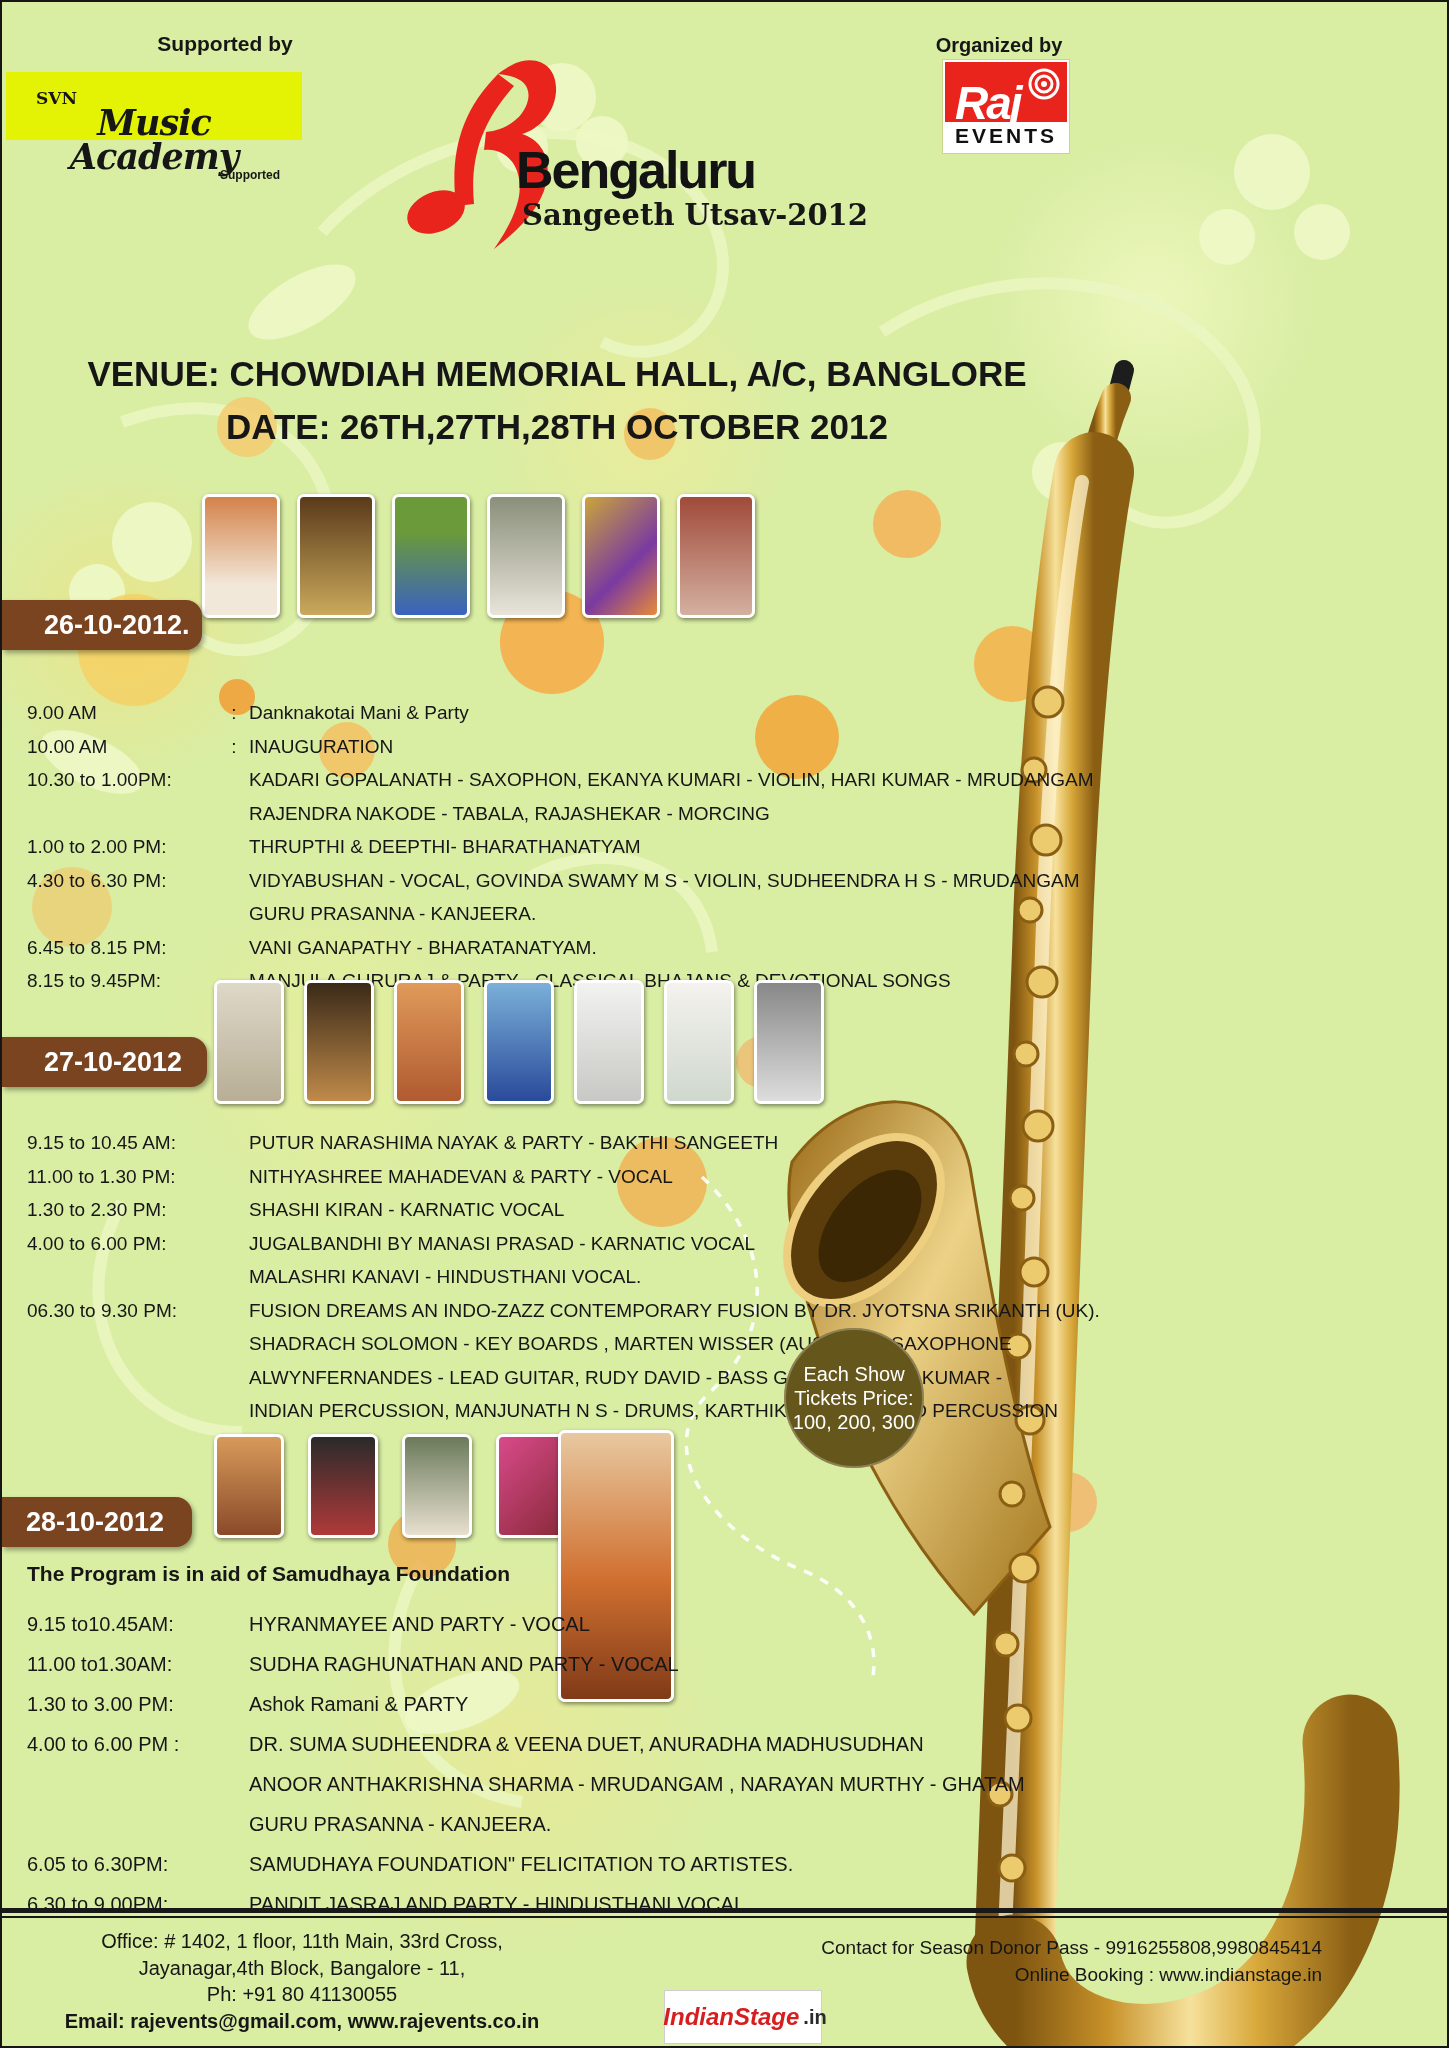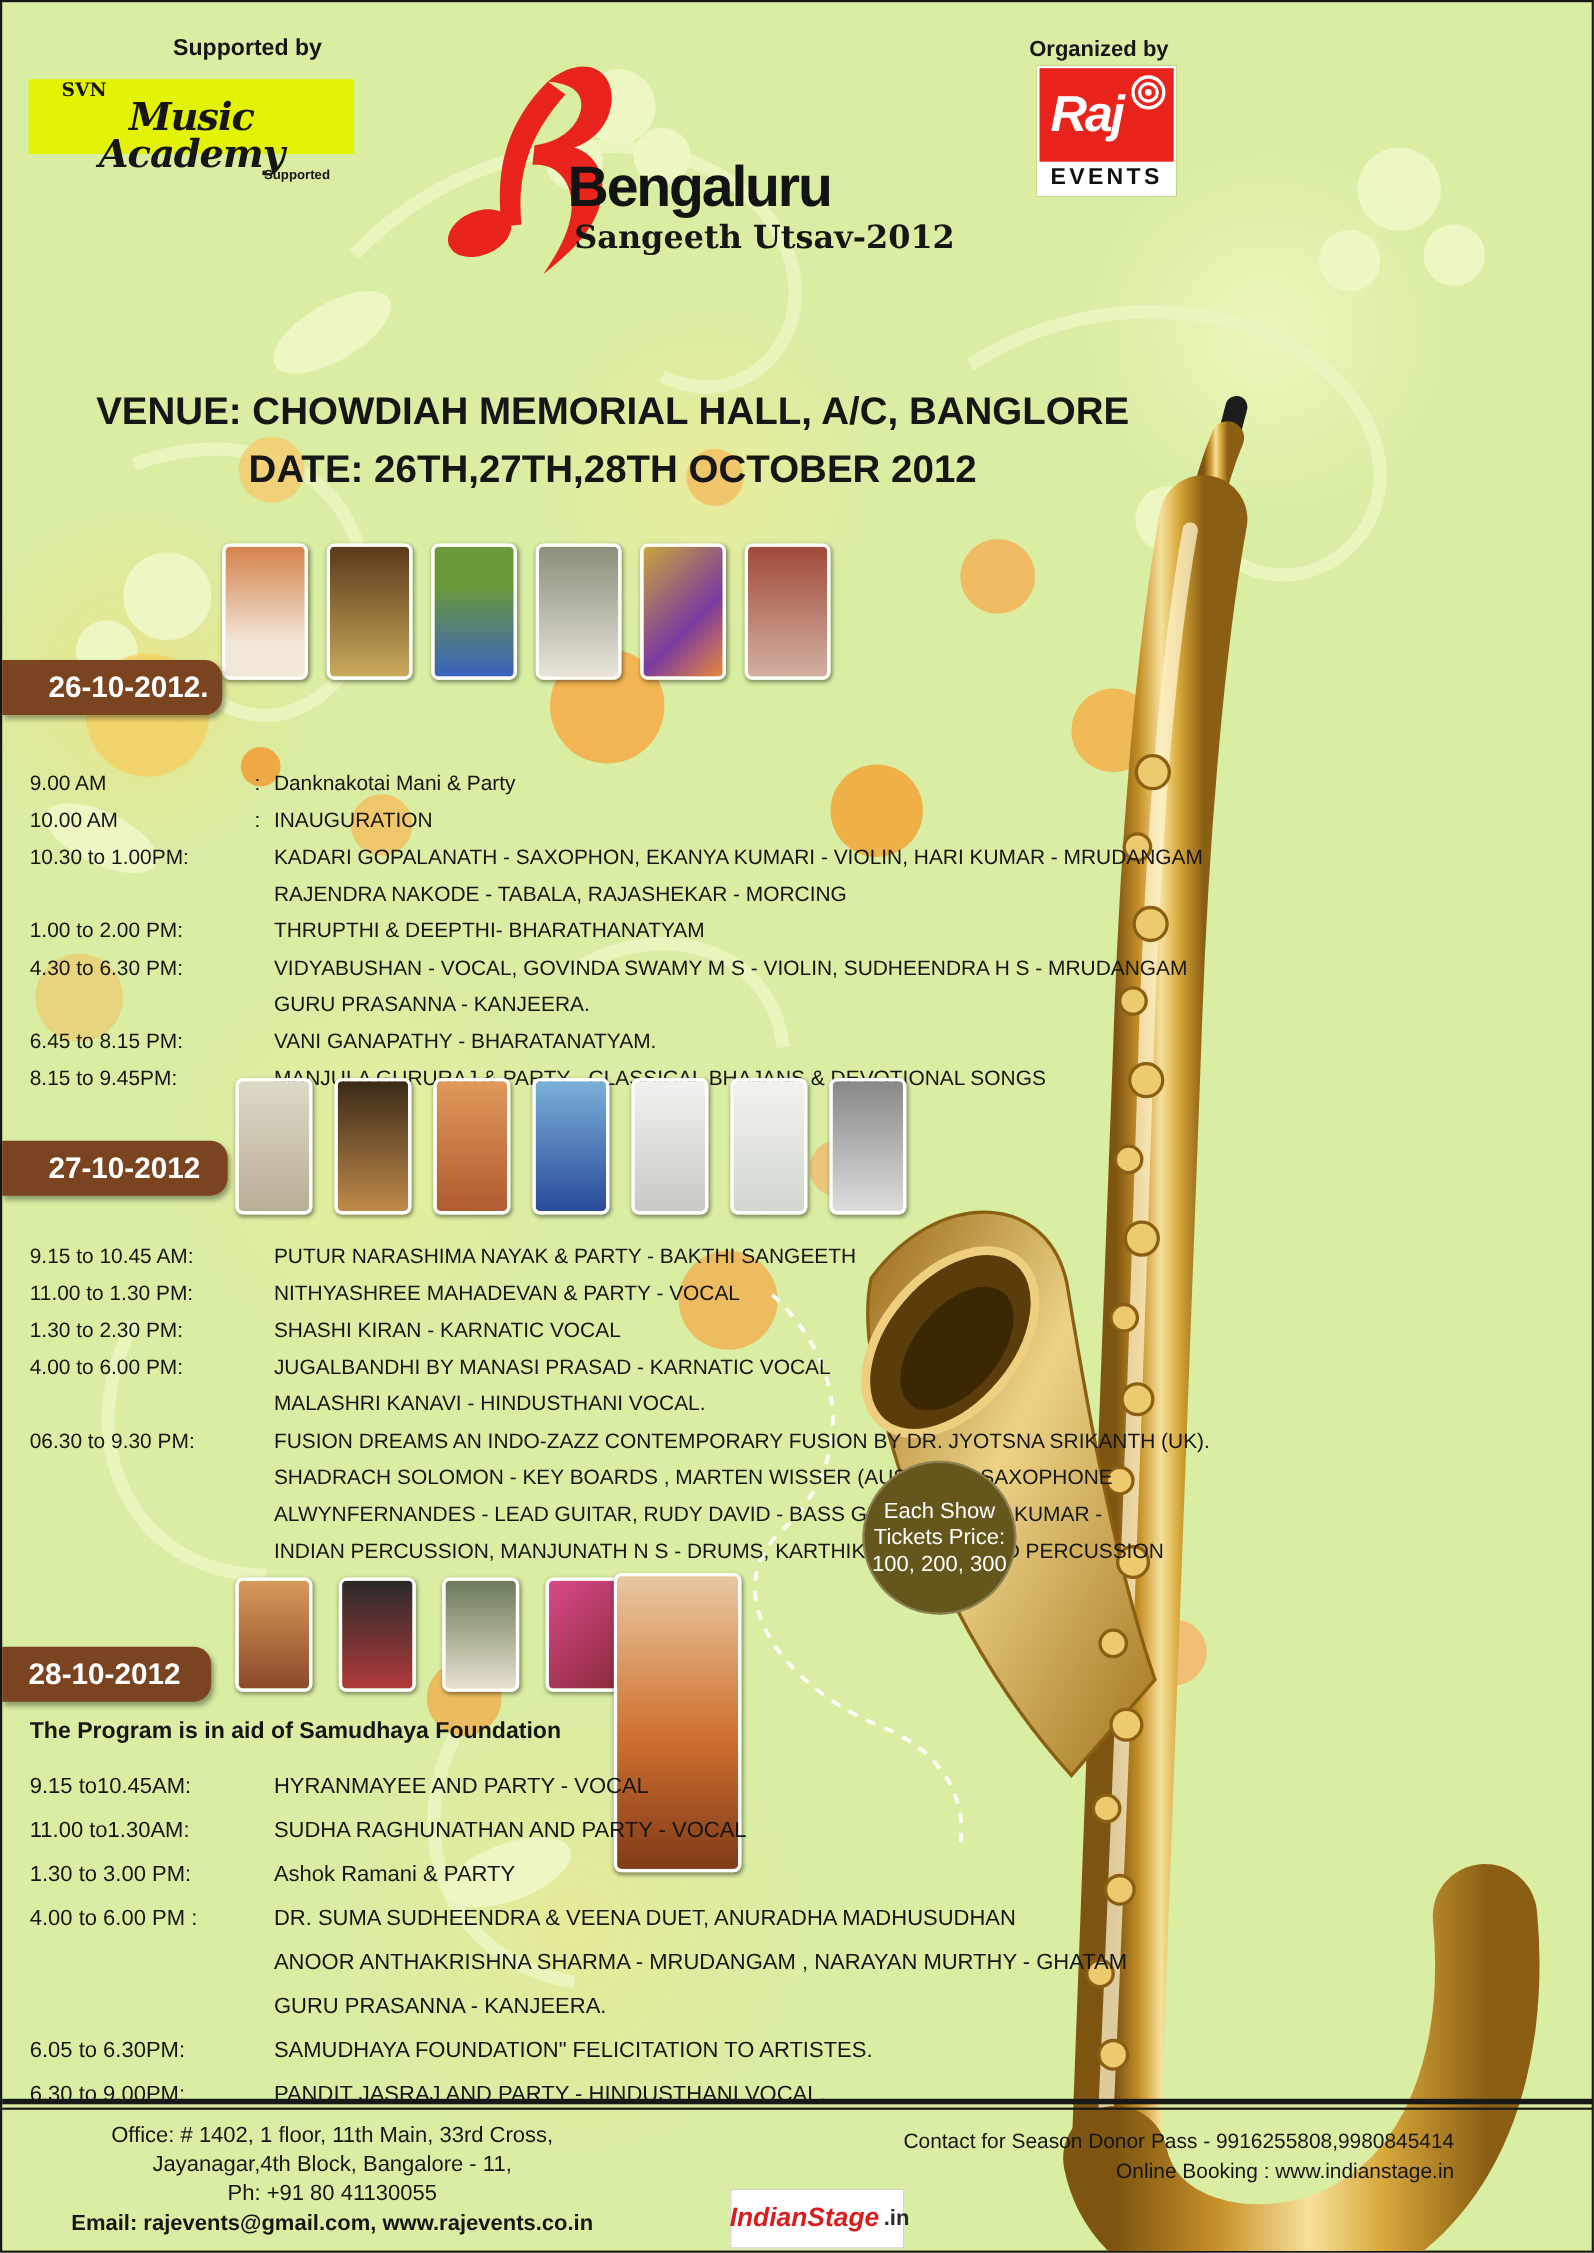--- a/index.html
+++ b/index.html
@@ -12,27 +12,27 @@
       radial-gradient(circle 300px at 520px 1750px, rgba(247,230,140,.45), rgba(247,230,140,0) 70%),
       radial-gradient(circle 220px at 640px 430px, rgba(250,235,150,.5), rgba(250,235,150,0) 70%),
       radial-gradient(circle 240px at 1150px 300px, rgba(238,248,190,.9), rgba(238,248,190,0) 70%),
       #d9eda3;
     border:2px solid #161616; box-sizing:border-box;
   }
   .abs{position:absolute;}
   .z2{z-index:3;}
   
   .supported{top:30px;left:108px;width:230px;text-align:center;font-size:21px;font-weight:bold;}
-  .svnbox{top:70px;left:24px;width:296px;height:68px;background:#e4f303;padding:2px 8px;box-sizing:border-box;}
+  .svnbox{top:70px;left:4px;width:296px;height:68px;background:#e4f303;padding:18px 8px;box-sizing:border-box;}
   .svn-sub{font-family:"DejaVu Serif",serif;font-weight:bold;font-size:17px;margin-left:22px;line-height:16px;}
   .svn-name{font-family:"DejaVu Serif",serif;font-style:italic;font-weight:bold;font-size:35px;line-height:34px;letter-spacing:-1px;text-align:center;}
   .svn-city{font-size:12px;font-weight:bold;text-align:right;margin-top:-6px;margin-right:14px;}
   .organized{top:32px;left:912px;width:170px;text-align:center;font-size:20px;font-weight:bold;}
   .rajbox{top:58px;left:941px;width:122px;background:#fff;border:2px solid #fff;box-shadow:0 0 0 1px #c9d68a;}
-  .raj-red{position:relative;background:#e8241c;height:85px;}
+  .raj-red{position:relative;background:#e8241c;height:60px;}
   .raj-name{position:absolute;left:10px;top:14px;color:#fff;font-size:46px;font-weight:bold;font-style:italic;letter-spacing:-2px;}
   .raj-target{position:absolute;right:6px;top:5px;}
   .raj-events{background:#fff;color:#111;text-align:center;font-weight:bold;font-size:21px;letter-spacing:3px;padding:2px 0 3px;}
   .logo-city{top:138px;left:514px;font-size:52px;font-weight:bold;letter-spacing:-2px;color:#131313;}
   .logo-sub{top:196px;left:520px;font-family:"DejaVu Serif",serif;font-weight:bold;font-size:29px;letter-spacing:0px;}
   
   .venue{top:352px;left:0;width:1110px;text-align:center;font-size:35px;font-weight:bold;}
   .datel{top:405px;left:0;width:1110px;text-align:center;font-size:35px;font-weight:bold;}
   
   .banner{left:0;height:50px;background:#7b4420;border-radius:0 16px 16px 0;color:#fff;

